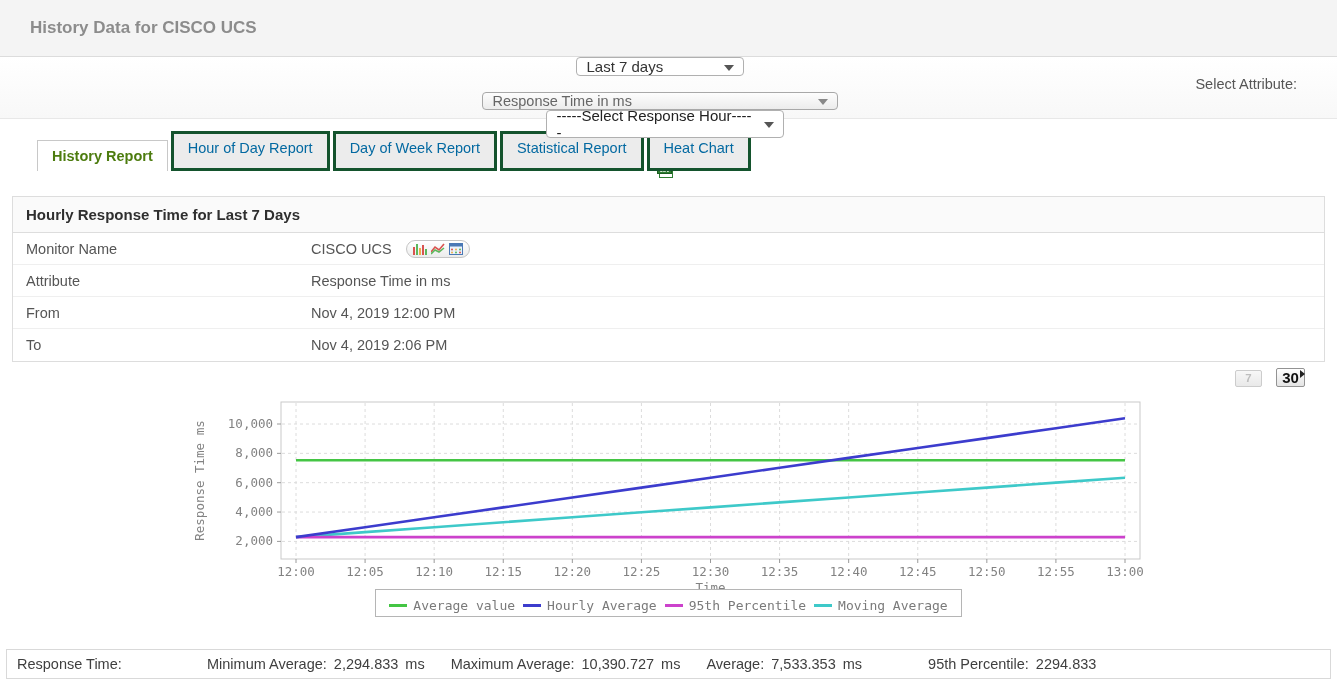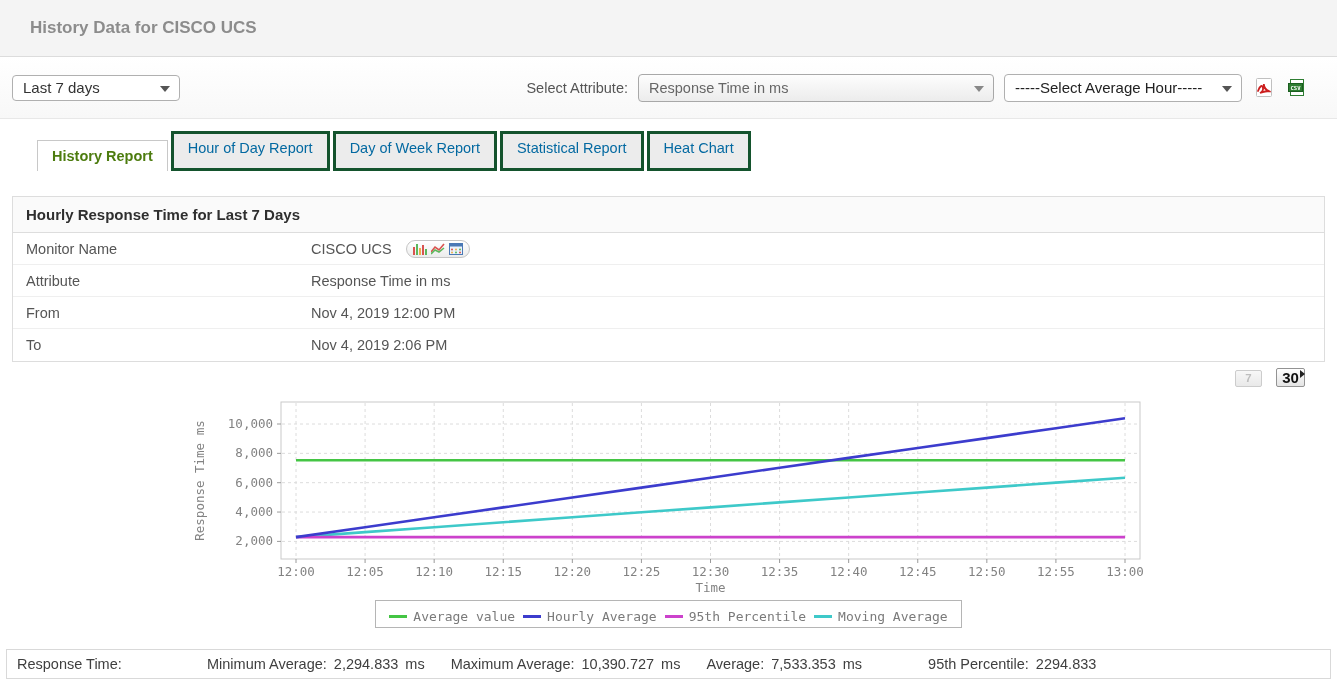--- a/index.html
+++ b/index.html
@@ -6,21 +6,21 @@
   html,body { width:1337px; height:685px; background:#fff; overflow:hidden;
               font-family:"Liberation Sans", sans-serif; }
 
   
   .page-header { height:57px; background:#f4f4f4; border-bottom:1px solid #dcdcdc;
                  display:flex; align-items:center; padding-left:30px; }
   .page-title { font-size:17px; font-weight:bold; color:#8c8c8c; }
 
   
   .toolbar { height:62px; display:flex; align-items:center; padding:0 30px 0 12px;
-             background:linear-gradient(#ffffff,#f8f8f8); border-bottom:1px solid #e8e8e8; }
+             background:linear-gradient(#ffffff,#f8f8f8); border-bottom:1px solid #e8e8e8;flex-direction:column; }
   .select { position:relative; border:1px solid #b0b0b0; border-radius:4px; background:#fff;
             display:flex; align-items:center; padding:0 26px 0 10px; cursor:pointer;
             font-size:15px; color:#333; }
   .select .arrow { position:absolute; right:9px; top:50%; margin-top:-2px; width:0; height:0;
                    border-left:5px solid transparent; border-right:5px solid transparent;
                    border-top:6px solid #555; }
   .period-select { width:168px; height:26px; }
   .attr-label { margin-left:auto; font-size:14.5px; color:#555; margin-right:10px; }
   .attr-select { width:356px; height:28px; background:linear-gradient(#fdfdfd,#ececec);
                  color:#666; font-size:14.5px; border-color:#a8a8a8; }
@@ -56,21 +56,21 @@
   .range-btn.disabled { width:27px; height:17px; line-height:15px; color:#bdbdbd;
                         background:linear-gradient(#f7f7f7,#e9e9e9); border:1px solid #ccc; }
   .range-btn.active { width:29px; height:19px; line-height:17px; color:#111;
                       background:linear-gradient(#ffffff,#e4e4e4); border:1px solid #939393;
                       position:relative; font-size:15px; }
   .range-marker { position:absolute; top:1px; right:-1px; width:0; height:0;
                   border-top:4px solid transparent; border-bottom:4px solid transparent;
                   border-left:5px solid #222; }
   .chart-svg { position:absolute; left:190px; top:35px; }
   .chart-svg text { font:12.5px "DejaVu Sans Mono", monospace; fill:#828282; }
-  .legend-wrap { position:absolute; top:238px; width:100%; text-align:center; }
+  .legend-wrap { position:absolute; top:227px; width:100%; text-align:center; }
   .legend-box { display:inline-block; border:1px solid #b5b5b5; background:#fff; padding:3px 9px; }
   .lg-item { display:inline-flex; align-items:center; margin:0 4px;
              font:13px "DejaVu Sans Mono", monospace; color:#7a7a7a; }
   .lg-swatch { display:inline-block; width:18px; height:3px; margin-right:6px; }
 
   
   .summary-bar { margin:0 6px; border:1px solid #d9d9d9; height:30px; display:flex;
                  align-items:center; font-size:14.5px; color:#3f3f3f; }
   .summary-caption { padding-left:10px; width:200px; flex:none; }
   .stat { display:flex; margin-right:26px; white-space:nowrap; }
@@ -91,21 +91,21 @@
     <span class="arrow"></span>
   </div>
 
   <span class="attr-label">Select Attribute:</span>
   <div class="select attr-select">
     <span>Response Time in ms</span>
     <span class="arrow"></span>
   </div>
 
   <div class="select bh-select">
-    <span>-----Select Average Hour-----</span>
+    <span>-----Select Response Hour-----</span>
     <span class="arrow"></span>
   </div>
 
   <span class="export-icon">
     <svg width="20" height="21" viewBox="0 0 20 21">
       <rect x="2.5" y="1.5" width="15" height="18" rx="1" fill="#fff" stroke="#c0c0c0"></rect>
       <path d="M4 14 C6 8.5, 8.5 7.5, 9 11 C9.3 13 8 15 6 16 C9 15 12 14 15 14 C11.5 12.5, 10 10, 9.8 7 C9.6 10.5, 12 13.5, 16 14.5" fill="none" stroke="#cc1f1f" stroke-width="1.8" stroke-linecap="round"></path>
     </svg>
   </span>
   <span class="export-icon">

